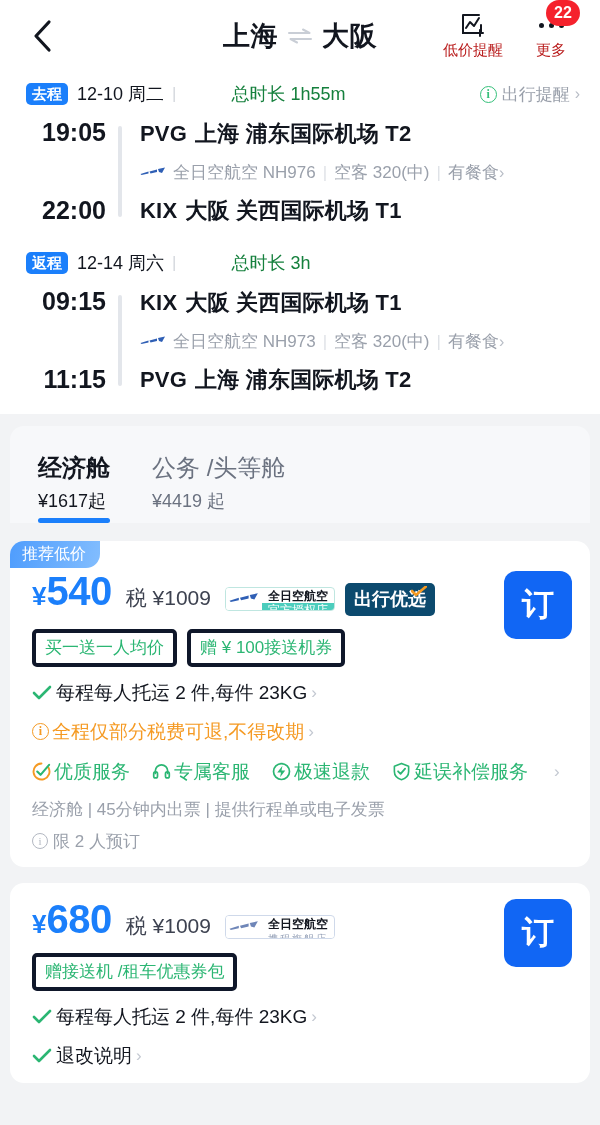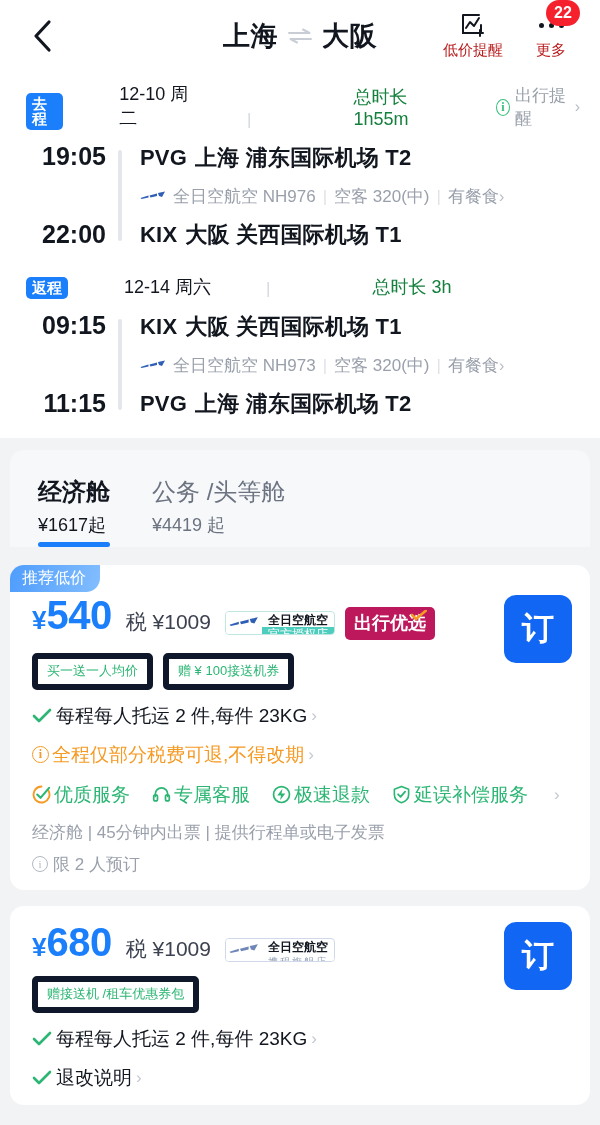--- a/index.html
+++ b/index.html
@@ -59,23 +59,22 @@
     background: #f5222d; color: #fff;
     border-radius: 13px;
     font-size: 16px; font-weight: bold;
     display: flex; align-items: center; justify-content: center;
     z-index: 5;
   }
 
   
   .itin { background: #ffffff; padding: 0 0 14px 0; }
   .seg-head {
-    display: flex; align-items: flex-end;
+    display: flex; align-items: center;
     padding: 10px 20px 8px 26px;
-    gap: 47px;
   }
   .seg-chip {
     background: #1b7ffb; color: #fff;
     font-size: 15px; font-weight: bold;
     border-radius: 5px;
     padding: 3px 6px 4px;
     margin-right: 9px;
     line-height: 1;
   }
   .seg-date { font-size: 18px; color: #12161f; }
@@ -180,21 +179,21 @@
     font-size: 12px; font-weight: bold; color: #12161f;
     padding: 1px 6px 0; line-height: 14px; white-space: nowrap;
   }
   .ana-badge .t2 {
     font-size: 12px; color: #ffffff; background: #4ccdbd;
     padding: 0 6px; line-height: 15px; white-space: nowrap; text-align: center;
   }
   .ana-badge.flag { border-color: #cfd9ea; }
   .ana-badge.flag .t2 { background: #ffffff; color: #96a2b8; letter-spacing: 2px; font-size: 10px; }
   .youxuan {
-    background: #be185d; color: #ffffff;
+    background: #0c4a6e; color: #ffffff;
     font-size: 18px; font-weight: bold;
     border-radius: 5px;
     padding: 4px 9px 5px;
     position: relative;
     white-space: nowrap;
   }
   .youxuan .tick {
     position: absolute; right: 8px; top: 3px;
   }
   .order-btn {
@@ -202,24 +201,24 @@
     width: 68px; height: 68px;
     background: #1166f4;
     border-radius: 12px;
     color: #ffffff;
     font-size: 32px; font-weight: bold;
     display: flex; align-items: center; justify-content: center;
     margin-left: 14px;
   }
   .promo-row { display: flex; flex-wrap: wrap; gap: 10px; margin-top: 13px; }
   .promo-tag {
-    border: 6px solid #0f172a;
+    border: 4px solid #0f172a;
     color: #2bb673;
     border-radius: 5px;
-    font-size: 13px;
+    font-size: 17px;
     padding: 3px 9px 4px;
     white-space: nowrap;
   }
   .bullet-row {
     display: flex; align-items: center;
     font-size: 19px; color: #12161f;
     margin-top: 13px;
   }
   .bullet-row .mark { margin-right: 4px; display: inline-flex; align-items: center; }
   .bullet-row.warn { color: #f59a23; }

